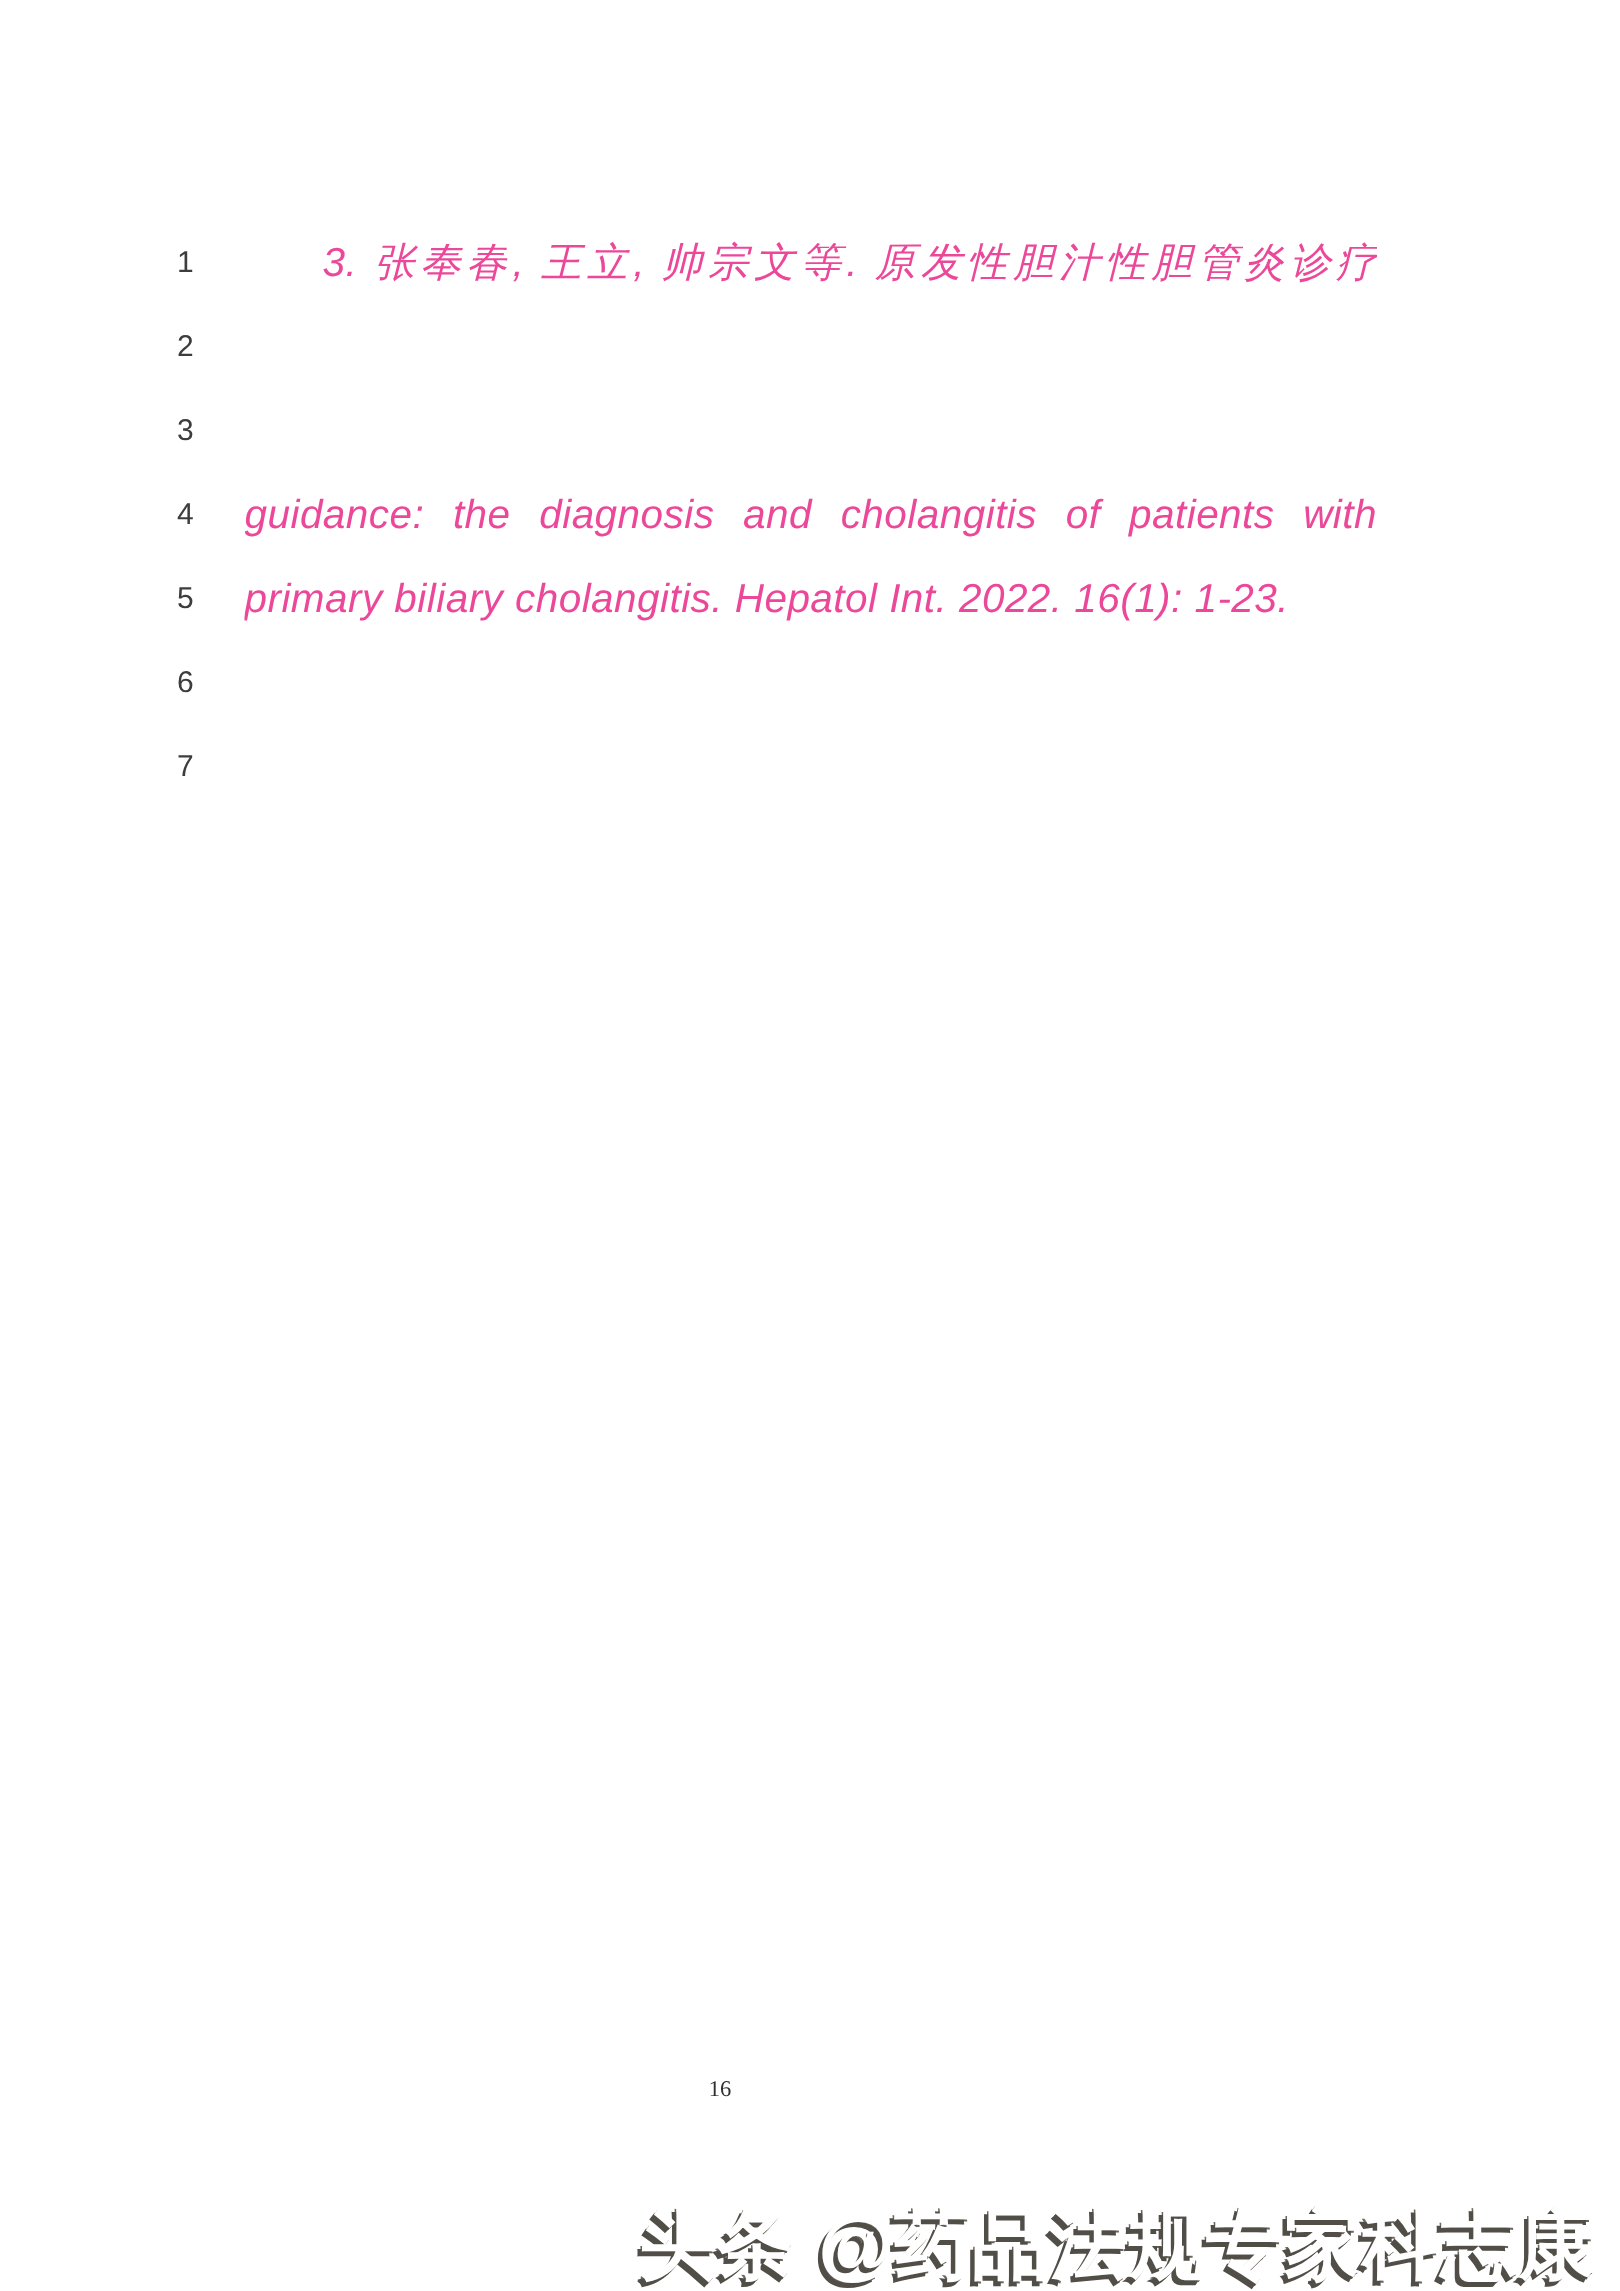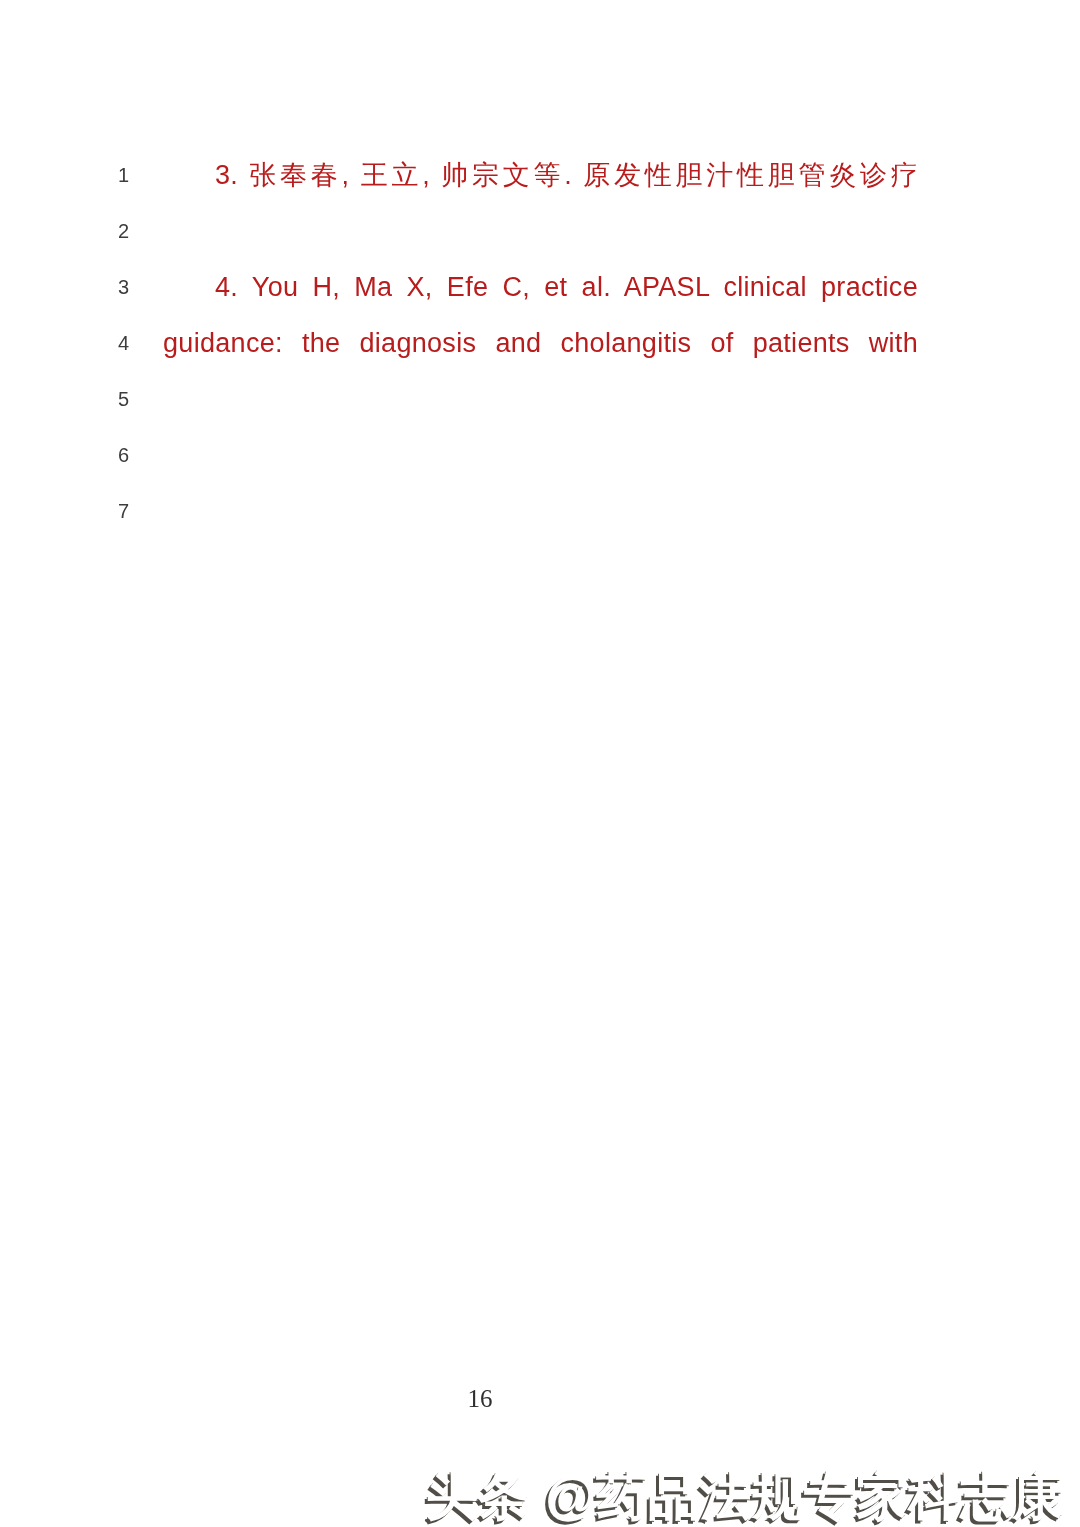--- a/index.html
+++ b/index.html
@@ -39,41 +39,42 @@
     color: #3d3d3d;
   }
   .line-text {
     position: absolute;
     left: 163px;
     top: 0;
     width: 755px;
     height: 56px;
     line-height: 56px;
     font-size: 27px;
-    color: #b91c1c;
+    color: #ec4899;
     letter-spacing: 0.3px;
     box-sizing: border-box;
     overflow: hidden;
     white-space: nowrap;
+    font-style: italic;
   }
   .doc-row.justify .line-text {
     white-space: normal;
     text-align: justify;
     text-align-last: justify;
   }
   .doc-row.indent .line-text {
     padding-left: 52px;
   }
   .page-number {
     position: absolute;
     top: 1385px;
     left: 0;
     width: 960px;
     text-align: center;
-    font-size: 25px;
+    font-size: 15px;
     color: #2f2f2f;
     font-family: "Liberation Serif", serif;
   }
   .watermark {
     position: absolute;
     top: 1463px;
     right: 16px;
     font-size: 51px;
     font-weight: bold;
     letter-spacing: 1px;
@@ -94,30 +95,30 @@
       <span class="line-num">1</span>
       <div class="line-text">3. 张奉春, 王立, 帅宗文等. 原发性胆汁性胆管炎诊疗</div>
     </div>
 
     <div class="doc-row">
       <span class="line-num">2</span>
     </div>
 
     <div class="doc-row justify indent">
       <span class="line-num">3</span>
-      <div class="line-text">4. You H, Ma X, Efe C, et al. APASL clinical practice</div>
     </div>
 
     <div class="doc-row justify">
       <span class="line-num">4</span>
       <div class="line-text">guidance: the diagnosis and cholangitis of patients with</div>
     </div>
 
     <div class="doc-row">
       <span class="line-num">5</span>
+      <div class="line-text">primary biliary cholangitis. Hepatol Int. 2022. 16(1): 1-23.</div>
     </div>
 
     <div class="doc-row">
       <span class="line-num">6</span>
       <div class="line-text"></div>
     </div>
 
     <div class="doc-row">
       <span class="line-num">7</span>
       <div class="line-text"></div>

